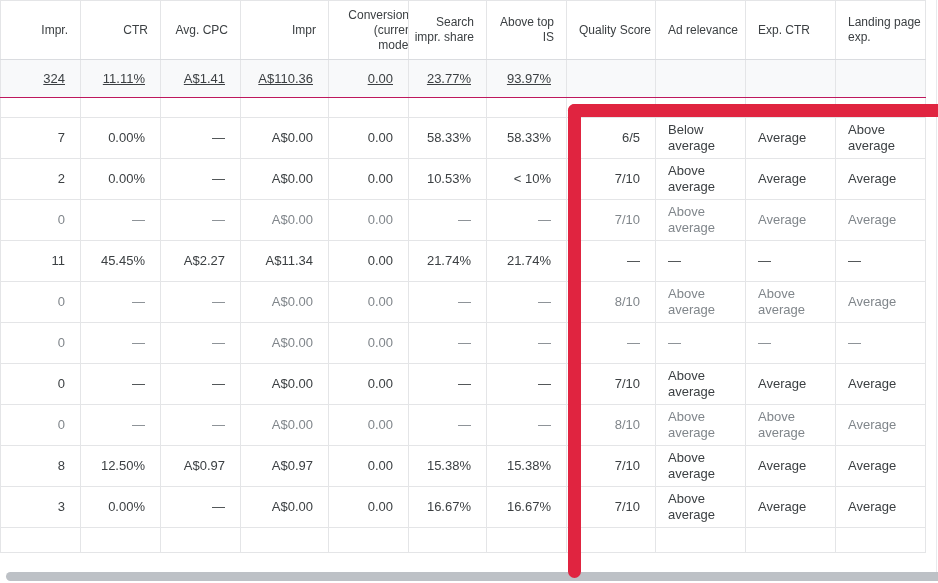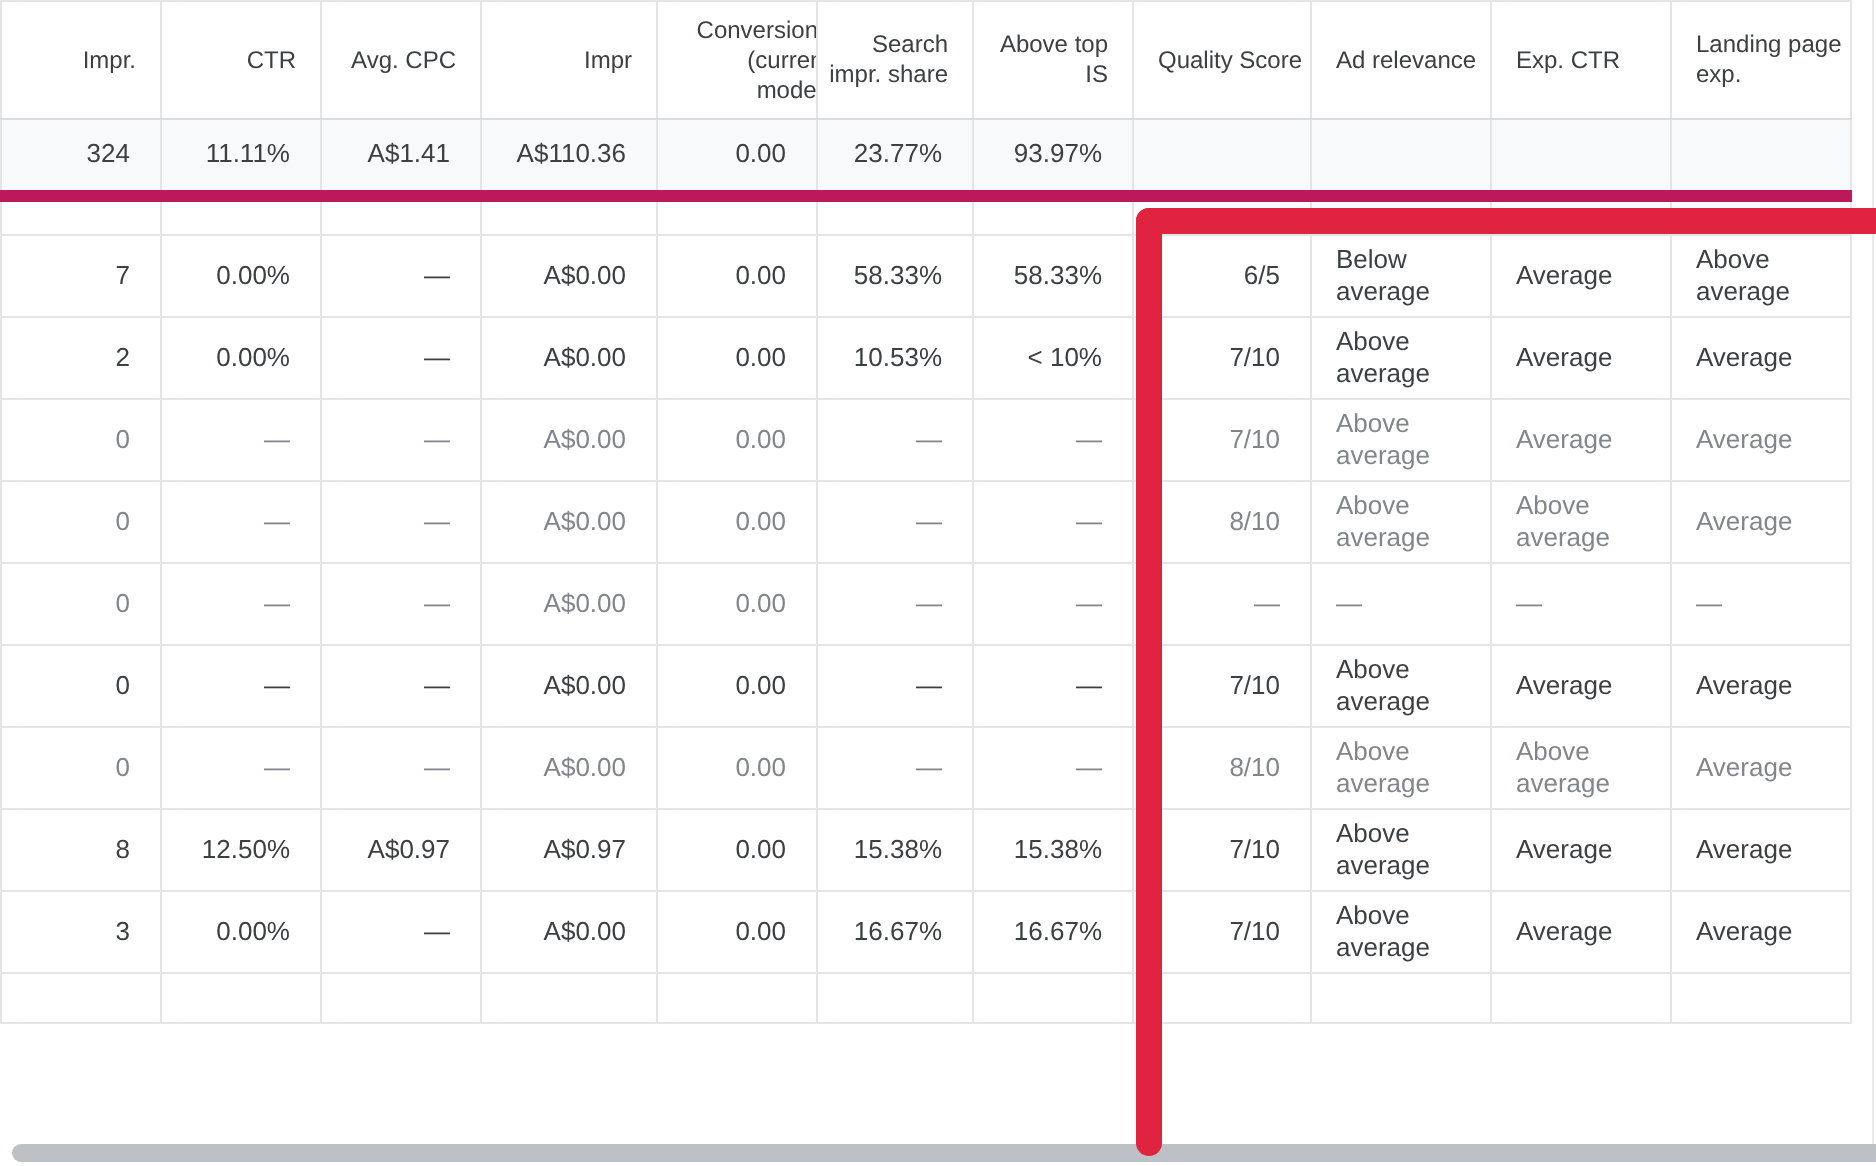--- a/index.html
+++ b/index.html
@@ -37,21 +37,21 @@
     width:86px;
     white-space:pre;
     text-align:right;
   }
   td{font-size:13px;line-height:16px;color:#3c4043;}
   .al-right{text-align:right;padding-right:15px;padding-left:4px;}
   .al-left{text-align:left;padding-left:12px;padding-right:6px;}
   thead th.al-right{padding-right:12px;}
   thead th.al-left{padding-left:12px;}
   tr.summary-row{height:38px;}
-  tr.summary-row td{background:#f8f9fa;border-bottom:6px solid #be185d;}
+  tr.summary-row td{background:#f8f9fa;border-bottom:1px solid #be185d;text-decoration:underline;}
   tr.spacer-row{height:20px;}
   tr.data-row{height:41px;}
   tr.filler-row{height:25px;}
   tr.muted td{color:#80868b;}
   
   .red-h{
     position:absolute;left:568px;top:104px;
     width:370px;height:13px;
     border-radius:7px 0 0 7px;
     z-index:6;
@@ -194,20 +194,33 @@
           <td class="al-right">—</td>
           <td class="al-right">A$0.00</td>
           <td class="al-right">0.00</td>
           <td class="al-right">—</td>
           <td class="al-right">—</td>
           <td class="al-right">7/10</td>
           <td class="al-left">Above average</td>
           <td class="al-left">Average</td>
           <td class="al-left">Average</td>
         </tr>
+        <tr class="data-row">
+          <td class="al-right">11</td>
+          <td class="al-right">45.45%</td>
+          <td class="al-right">A$2.27</td>
+          <td class="al-right">A$11.34</td>
+          <td class="al-right">0.00</td>
+          <td class="al-right">21.74%</td>
+          <td class="al-right">21.74%</td>
+          <td class="al-right">—</td>
+          <td class="al-left">—</td>
+          <td class="al-left">—</td>
+          <td class="al-left">—</td>
+        </tr>
         <tr class="data-row muted">
           <td class="al-right">0</td>
           <td class="al-right">—</td>
           <td class="al-right">—</td>
           <td class="al-right">A$0.00</td>
           <td class="al-right">0.00</td>
           <td class="al-right">—</td>
           <td class="al-right">—</td>
           <td class="al-right">8/10</td>
           <td class="al-left">Above average</td>

